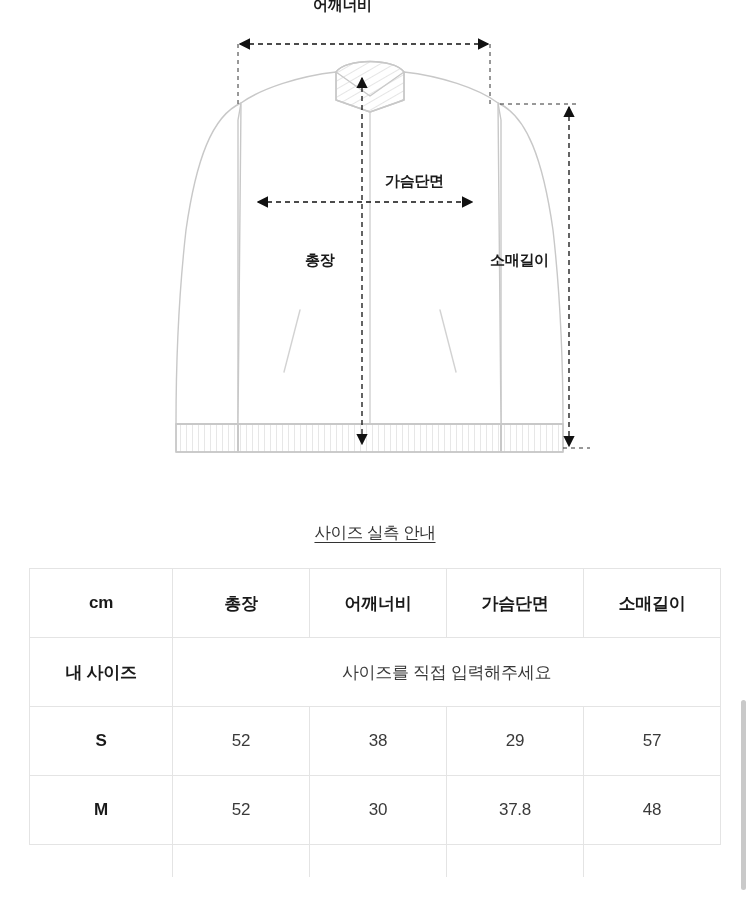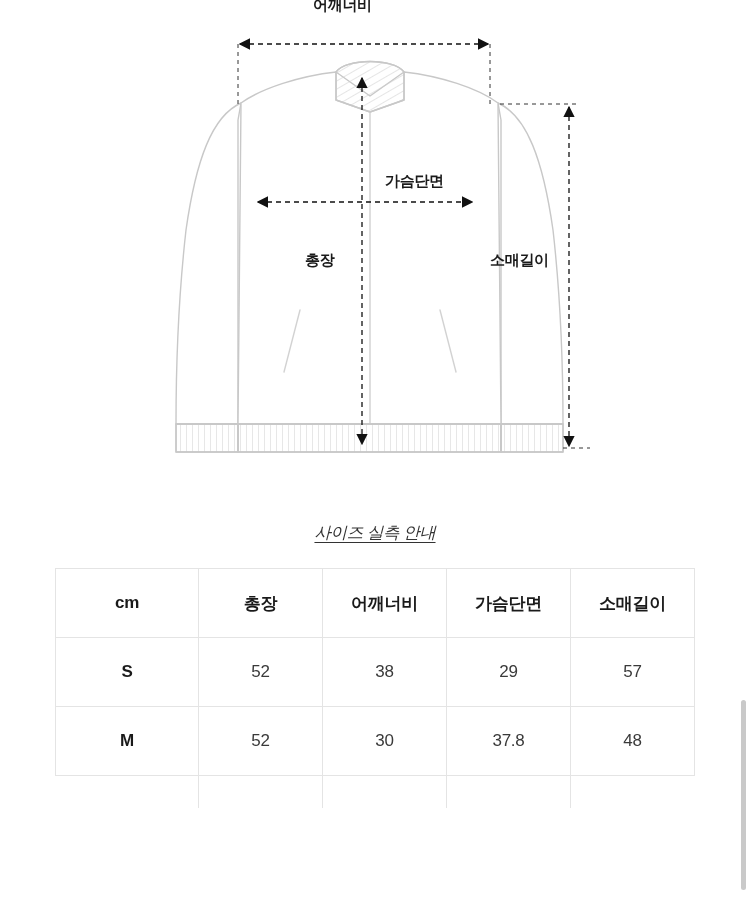--- a/index.html
+++ b/index.html
@@ -40,34 +40,33 @@
   .lbl-length   { left: 305px; top: 251px; }
   .lbl-sleeve   { left: 490px; top: 251px; }
 
   
   .links-row {
     display: flex;
     justify-content: center;
     align-items: center;
     margin-top: 22px;
     margin-bottom: 24px;
-    font-style: italic;
   }
   .guide-link {
     font-size: 16.5px;
     color: #333;
     text-decoration: underline;
     text-underline-offset: 4px;
     cursor: pointer;
     letter-spacing: -0.4px;
   }
 
   
   .size-table {
-    width: 640px;
+    width: 692px;
     margin: 0 auto;
     border-collapse: collapse;
     table-layout: fixed;
   }
   .size-table th,
   .size-table td {
     border: 1px solid #e4e4e4;
     height: 66px;
     text-align: center;
     vertical-align: middle;
@@ -201,20 +200,24 @@
   <thead>
     <tr>
       <th class="col-first">cm</th>
       <th>총장</th>
       <th>어깨너비</th>
       <th>가슴단면</th>
       <th>소매길이</th>
     </tr>
   </thead>
   <tbody>
+    <tr>
+      <td class="col-first row-head">내 사이즈</td>
+      <td colspan="4" class="placeholder-cell">사이즈를 직접 입력해주세요</td>
+    </tr>
 
     <tr>
       <td class="col-first row-head">S</td>
       <td>52</td>
       <td>38</td>
       <td>29</td>
       <td>57</td>
     </tr>
 
     <tr>

